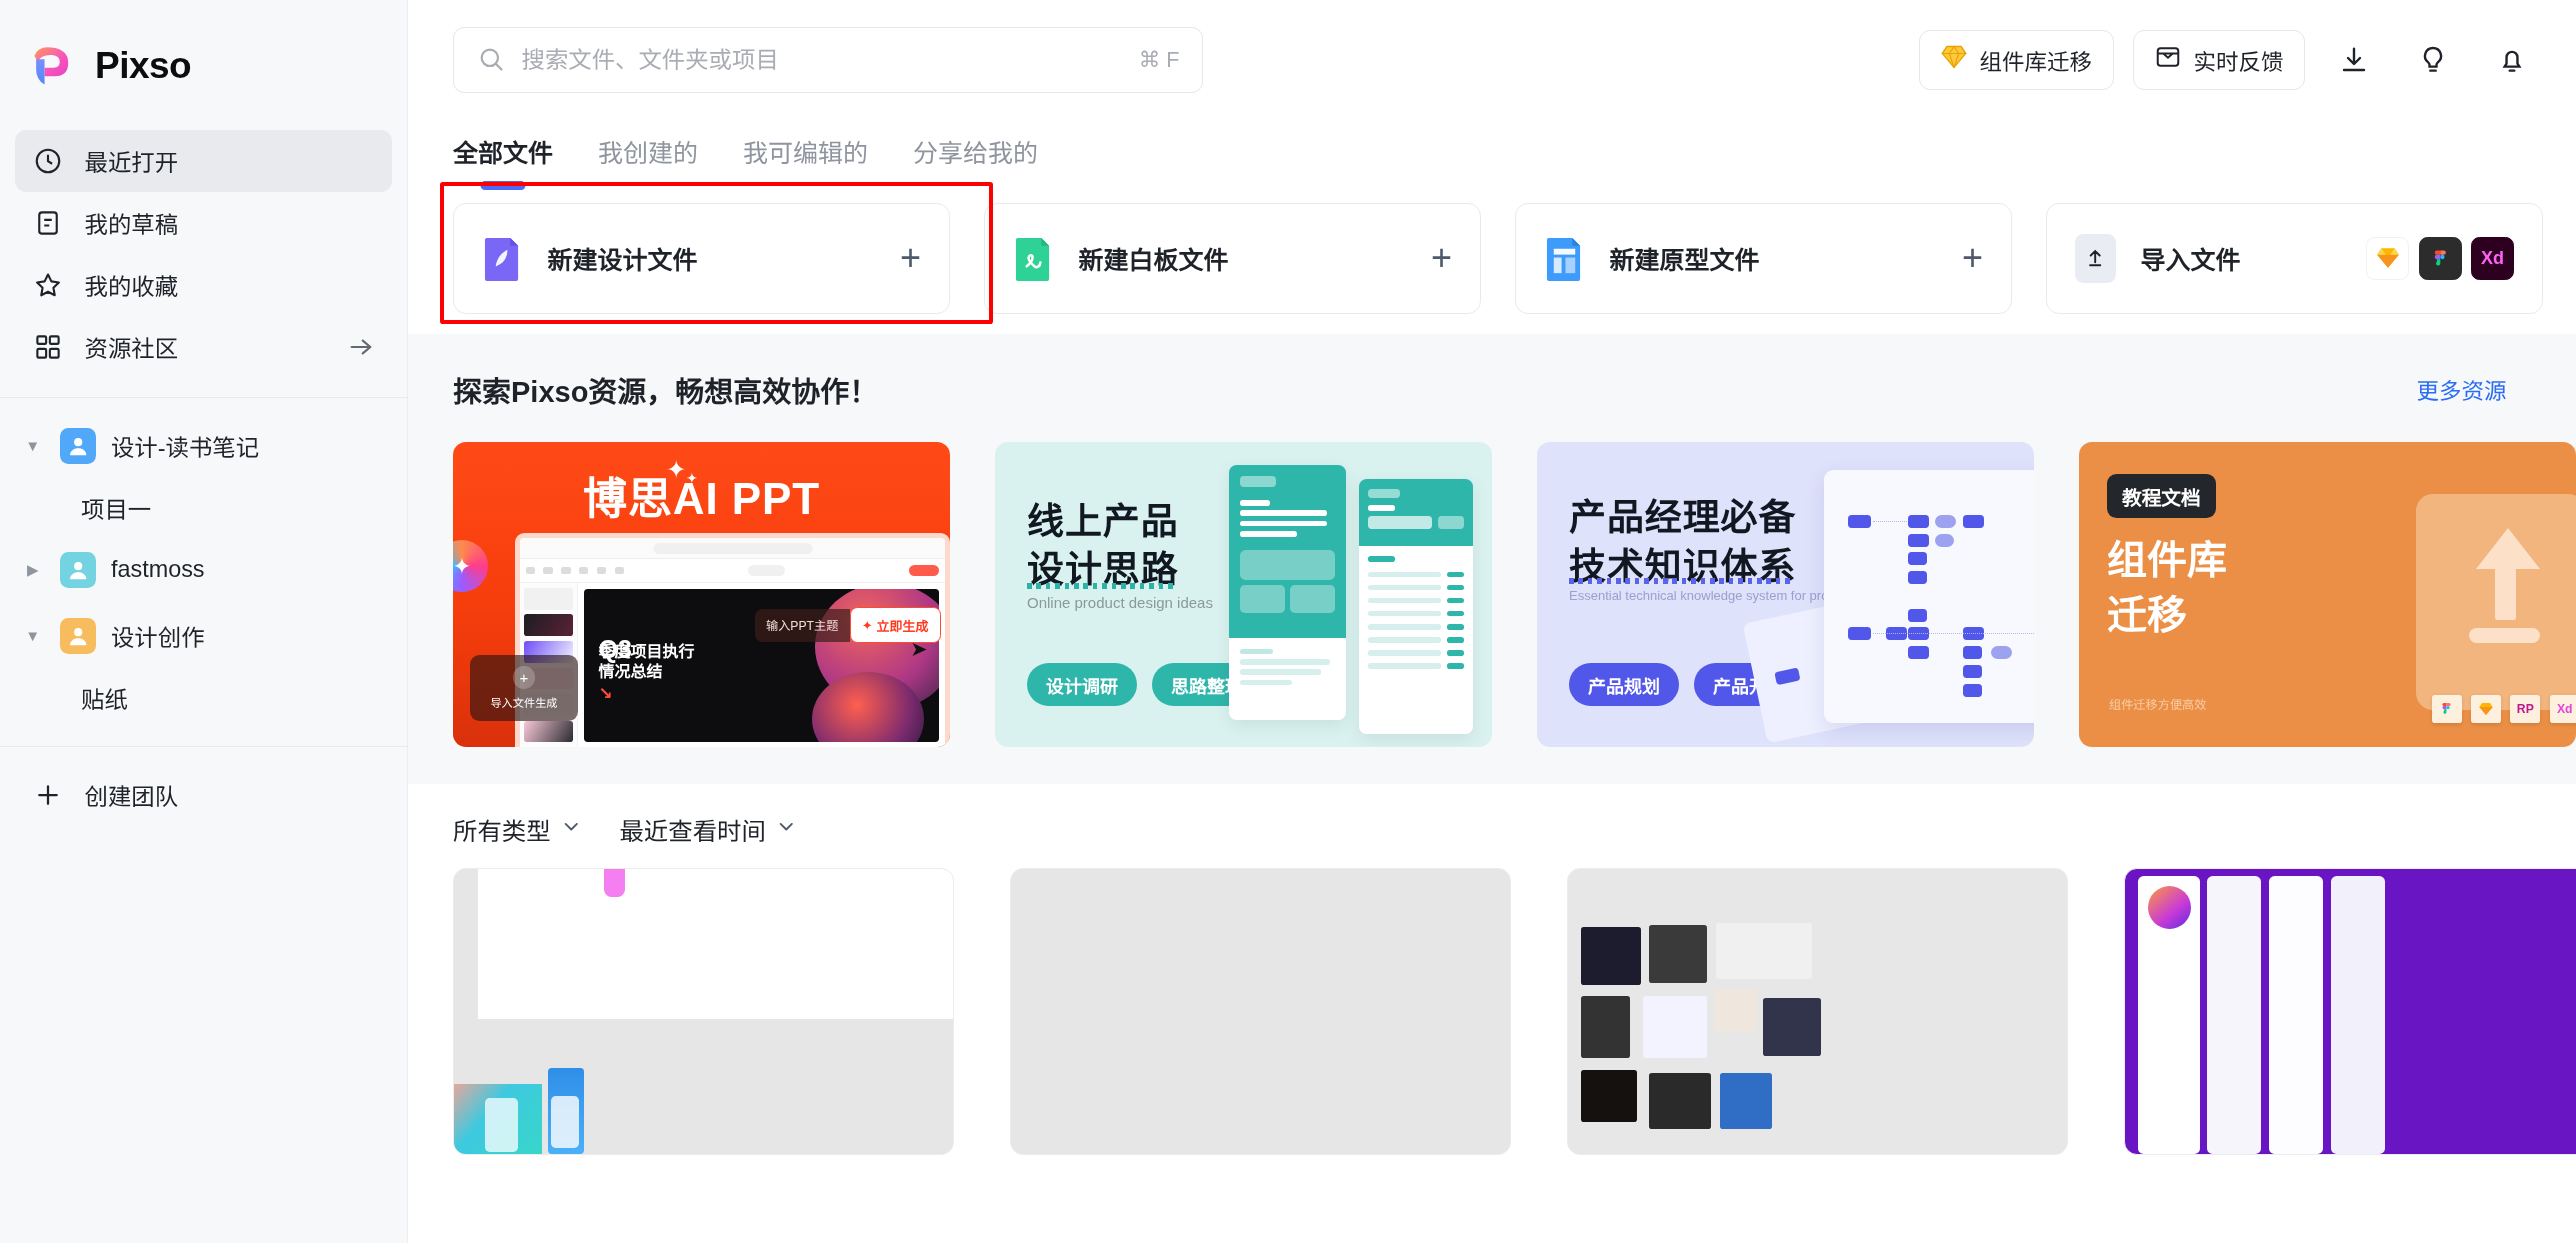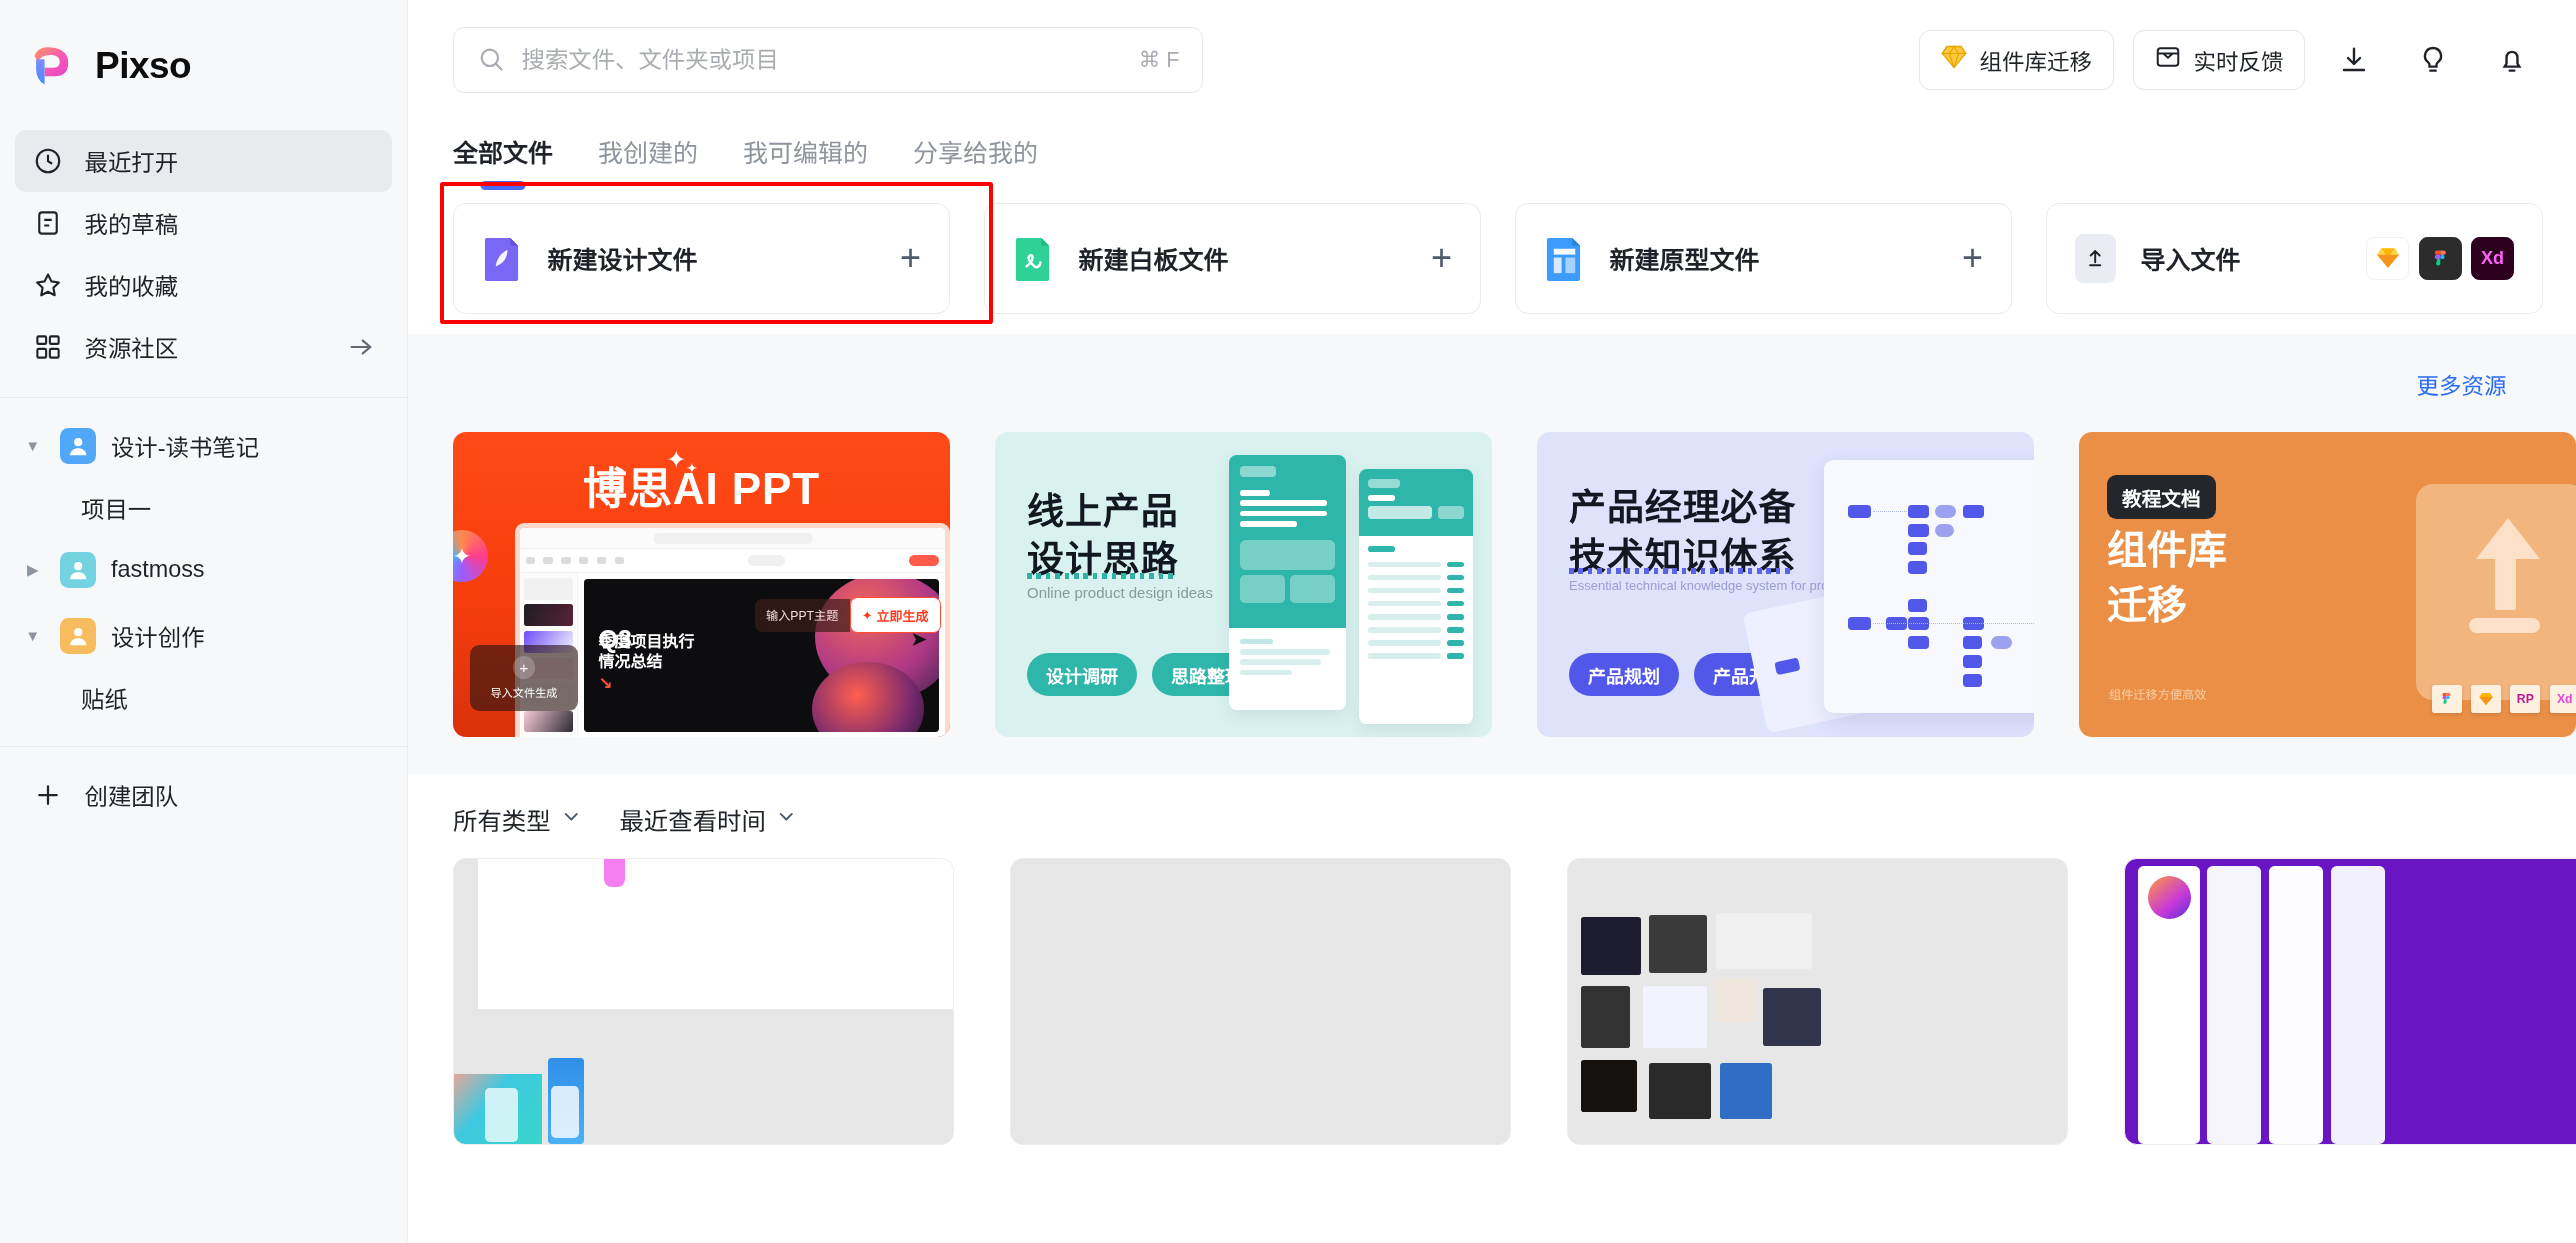--- a/index.html
+++ b/index.html
@@ -229,21 +229,21 @@
   .b3-tag { background:#5157e8; color:#fff; font-size:18px; font-weight:700; padding:8.4px 19px; border-radius:28px;}
   .b3-board { position:absolute; left:287px; top:28px; width:244px; height:253px; background:#f8f9ff; border-radius:9.4px;
      box-shadow:0 7.5px 20.6px rgba(60,60,140,.12); overflow:hidden;}
   .b3-card-back { position:absolute; left:217px; top:169px; width:112px; height:122px; background:#eef0ff; border-radius:7.5px; transform: rotate(-12deg);}
   .node { position:absolute; background:#5157e8; border-radius:3.7px; height:13px;}
   .node.l { background:#9ca2f0; border-radius:7.5px;}
 
   
   .b4 { background: #ec8f46; }
   .b4-badge { position:absolute; left:28px; top:32px; background:#23262b; color:#fff; font-size:19.7px; font-weight:700;
-     padding:7.5px 15px; border-radius:9.4px;margin-top:11px;}
+     padding:7.5px 15px; border-radius:9.4px;}
   .b4-t1 { position:absolute; left:28px; top:86px; font-size:40px; font-weight:700; color:#fff;}
   .b4-t2 { position:absolute; left:28px; top:141px; font-size:40px; font-weight:700; color:#fff;}
   .b4-sub { position:absolute; left:30px; bottom:34px; font-size:12.2px; color:#f7cda4;}
   .b4-doc { position:absolute; right:-9.4px; top:52px; width:169px; height:216px; background:#f3b57e; border-radius:17px;}
   .b4-arrow-head { position:absolute; right:36px; top:86px; width:0;height:0;
      border-left:32px solid transparent; border-right:32px solid transparent; border-bottom:41px solid #fce0c7;}
   .b4-arrow-stem { position:absolute; right:60px; top:126px; width:20.6px; height:52px; background:#fce0c7; border-radius:2.8px;}
   .b4-arrow-base { position:absolute; right:36px; top:186px; width:71px; height:15px; background:#fce0c7; border-radius:7.5px;}
   .b4-files { position:absolute; right:-3.7px; bottom:24.4px; display:flex; gap:9.4px;}
   .b4-file { width:30px; height:28px; background:#fdf0df; border-radius:2.8px; display:flex;align-items:center;justify-content:center;
@@ -538,20 +538,21 @@
               </svg>
             </span>
             <span class="logo-chip" style="background:#2e001f;border-color:#2e001f;color:#ff61f6;font-size:18px;font-weight:700;">Xd</span>
           </span>
         </div>
       </div>
     </div>
 
     <section class="res-section">
       <div class="res-head">
+        <div class="res-title">探索Pixso资源，畅想高效协作！</div>
         <div class="res-more">更多资源</div>
       </div>
 
       <div class="res-cards">
 
         <div class="res-card b1">
           <div class="b1-title">博思AI PPT</div>
           <div class="b1-spark">✦</div>
           <div class="b1-spark2">✦</div>
 

